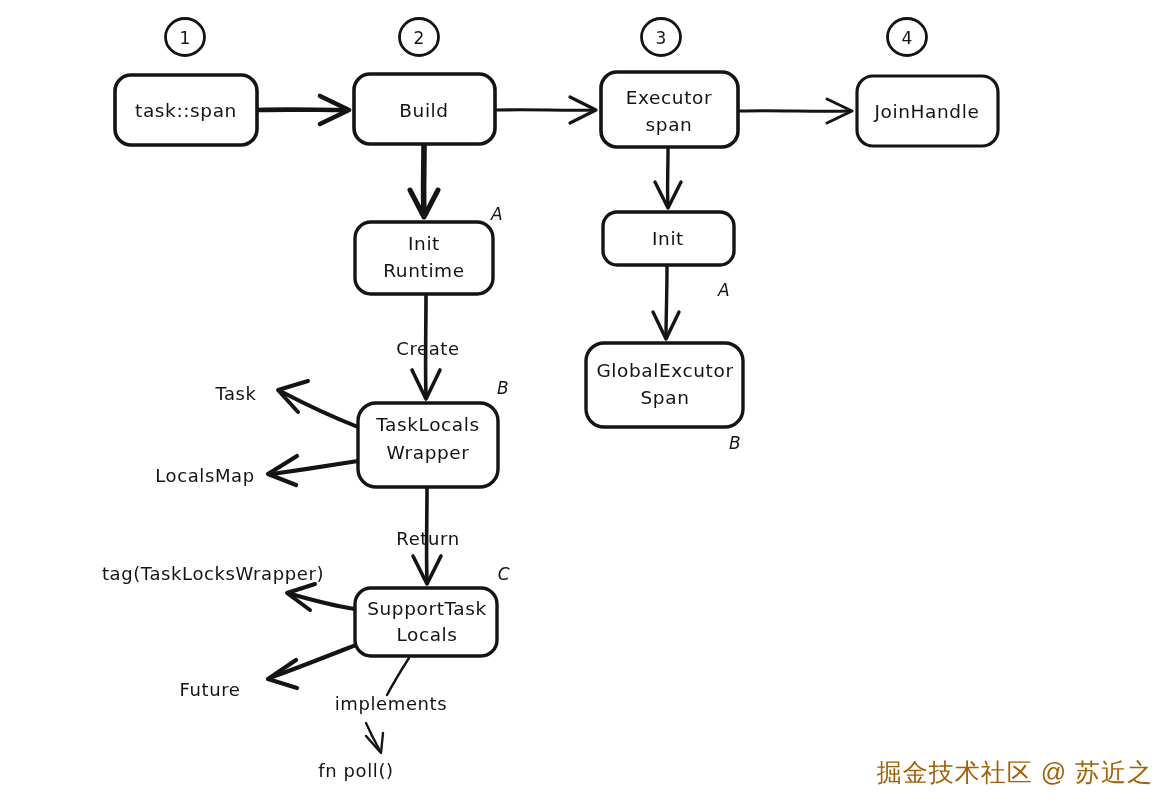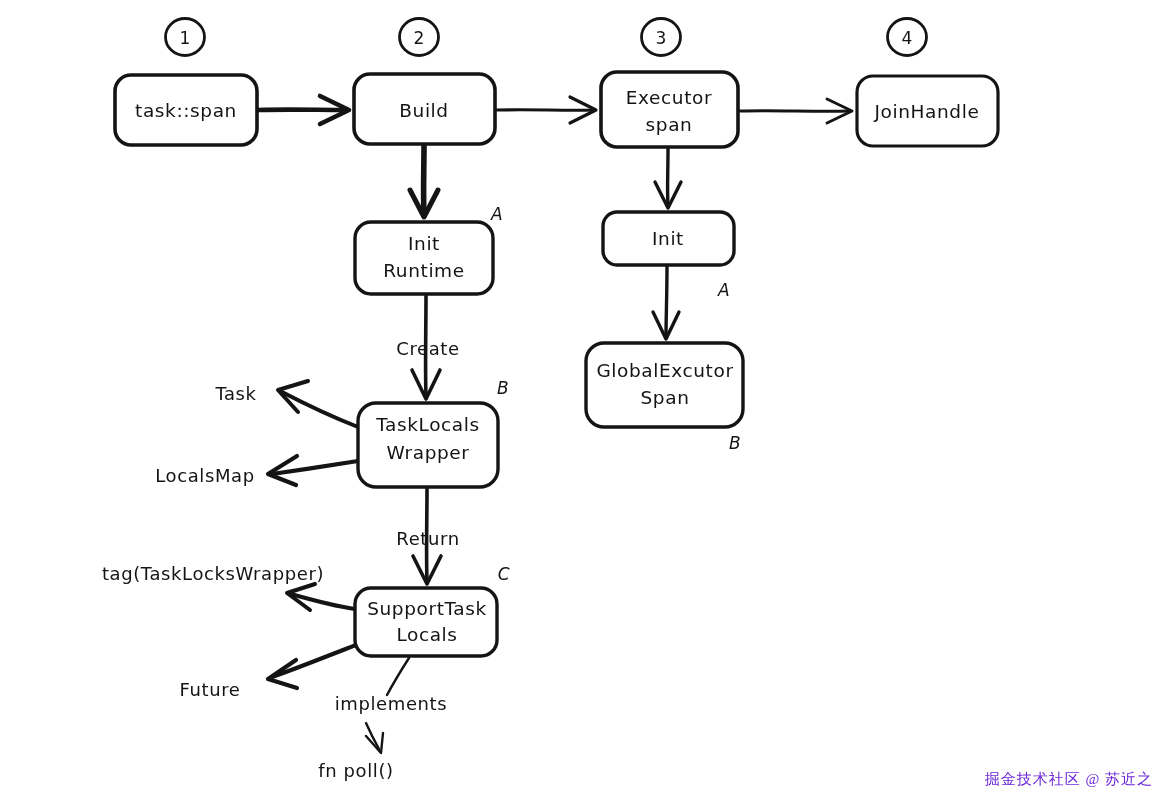--- a/index.html
+++ b/index.html
@@ -61,23 +61,23 @@
   .arrowhead {
     stroke: #141414;
     fill: none;
     stroke-linecap: round;
     stroke-linejoin: round;
   }
   .watermark {
     position: absolute;
     right: 18px;
     bottom: 12px;
-    font-family: Liberation Serif, serif;
-    font-size: 15px;
-    color: #6d28d9;
+    font-family: Liberation Sans, sans-serif;
+    font-size: 25px;
+    color: #a16207;
     letter-spacing: 1px;
     white-space: nowrap;
     user-select: none;
   }
 </style>
 </head>
 <body>
 
 <div id="canvas">
 

